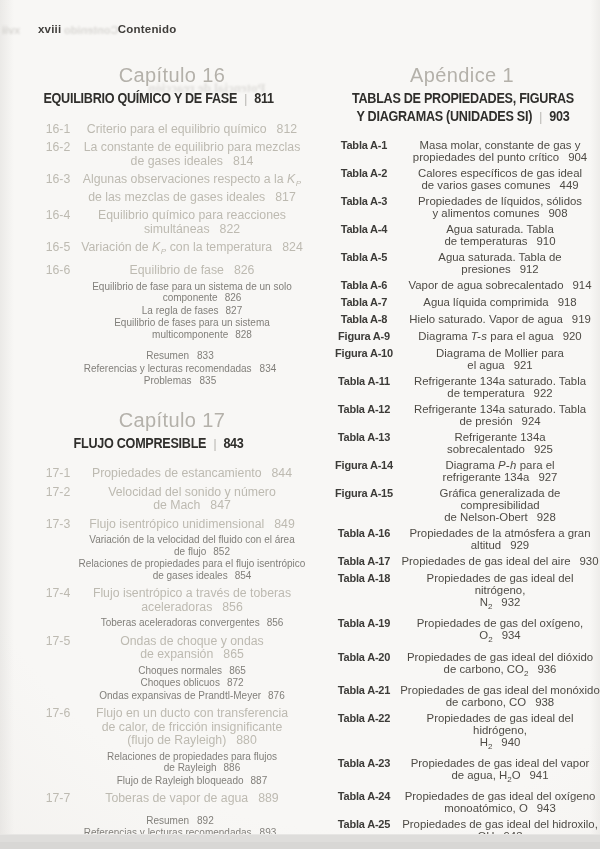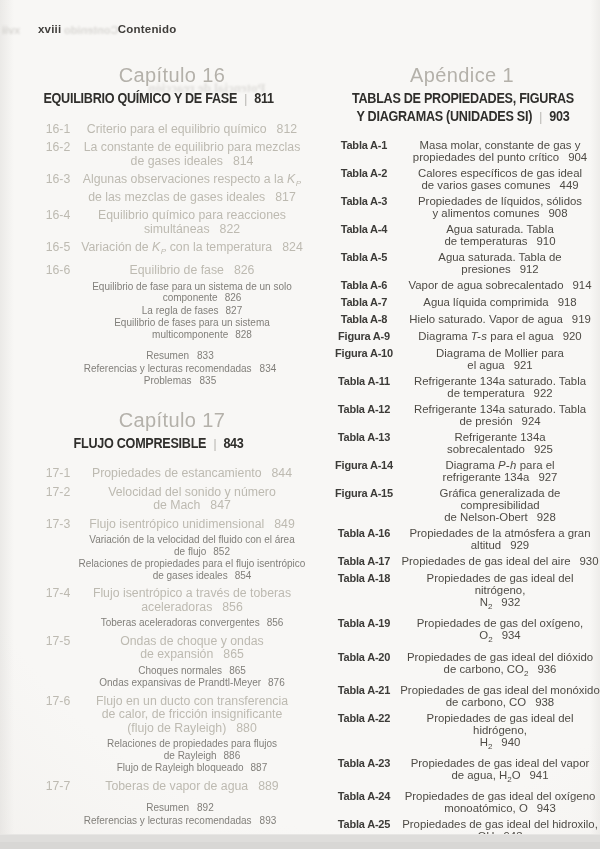--- a/index.html
+++ b/index.html
@@ -142,20 +142,21 @@
             <div class="sub"><span>Toberas aceleradoras convergentes</span><span class="spg">856</span></div>
           </div>
         </div>
       </div>
       <div class="sec">
         <div class="num">17-5</div>
         <div>
           <div class="sline"><span>Ondas de choque y ondas<br>de expansión</span><span class="spg">865</span></div>
           <div class="subs">
             <div class="sub"><span>Choques normales</span><span class="spg">865</span></div>
+            <div class="sub"><span>Choques oblicuos</span><span class="spg">872</span></div>
             <div class="sub"><span>Ondas expansivas de Prandtl-Meyer</span><span class="spg">876</span></div>
           </div>
         </div>
       </div>
       <div class="sec">
         <div class="num">17-6</div>
         <div>
           <div class="sline"><span>Flujo en un ducto con transferencia<br>de calor, de fricción insignificante<br>(flujo de Rayleigh)</span><span class="spg">880</span></div>
           <div class="subs">
             <div class="sub"><span>Relaciones de propiedades para flujos<br>de Rayleigh</span><span class="spg">886</span></div>

